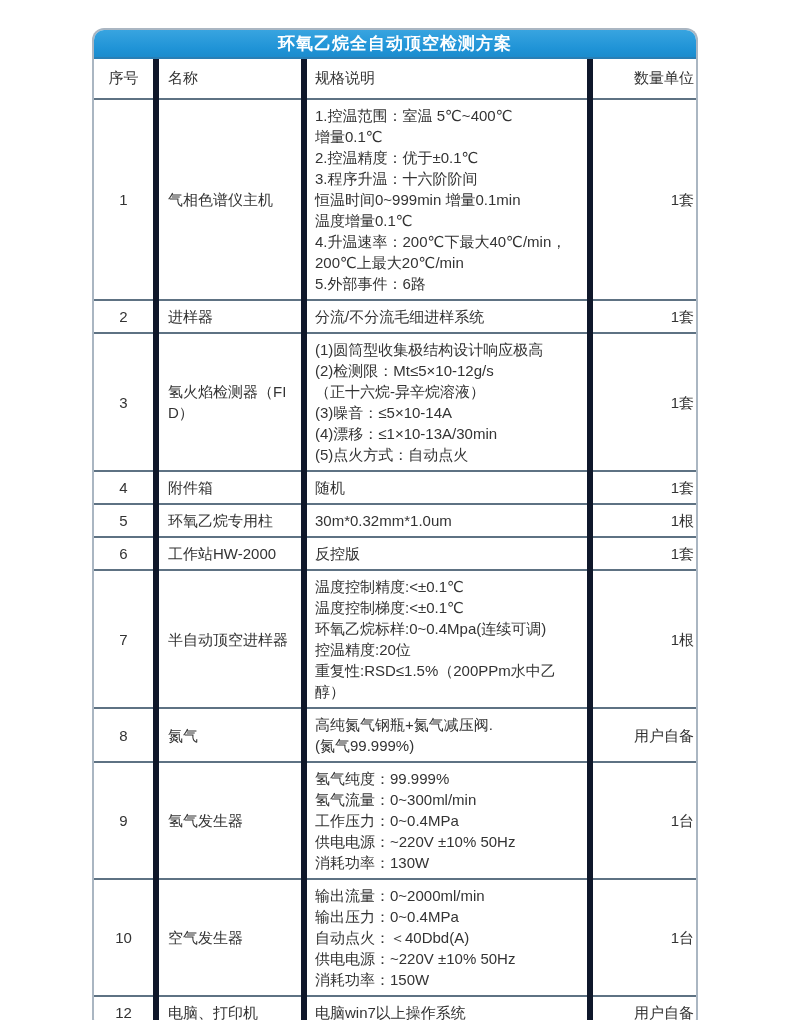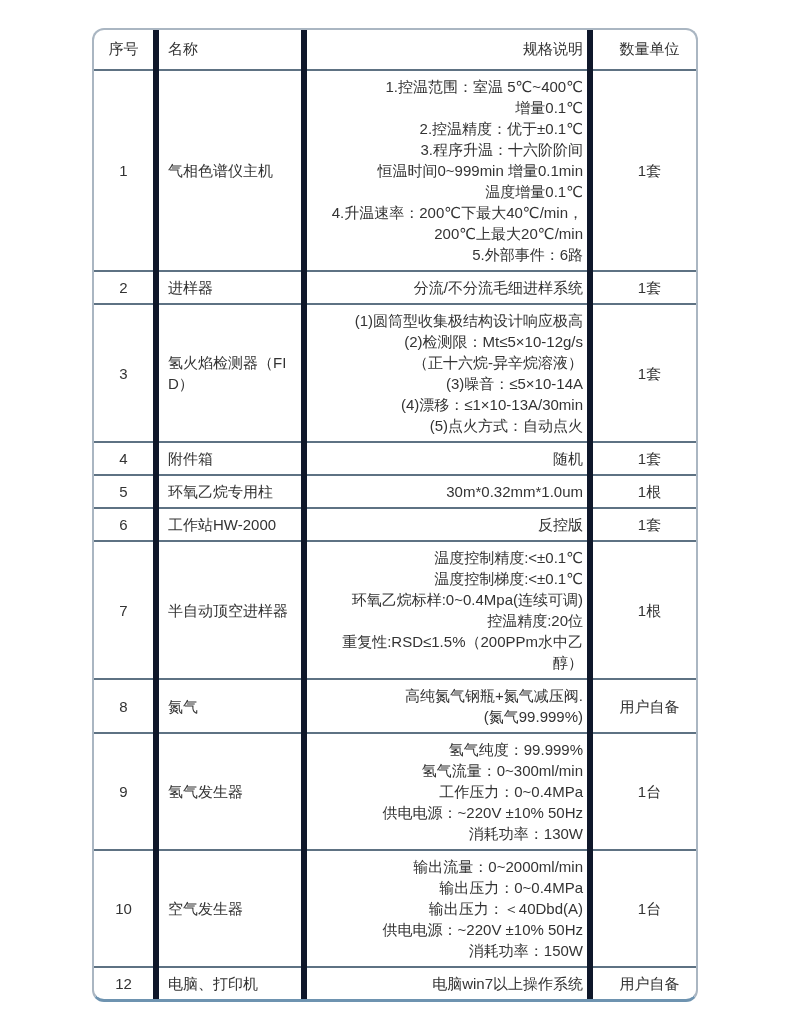--- a/index.html
+++ b/index.html
@@ -49,29 +49,30 @@
     border-top: 2px solid #5e7283;
     vertical-align: middle;
     font-weight: 400;
     color: #333333;
     word-break: break-all;
   }
   th:first-child, td:first-child { border-left: none; }
   thead th { border-top: none; height: 29px; }
   .c-no   { text-align: center; padding: 4px 2px; }
   .c-name { text-align: left; padding: 4px 4px 4px 9px; }
-  .c-spec { text-align: right; padding: 5px 4px 5px 8px; }
-  .c-qty  { text-align: center; padding: 4px 2px 4px 12px; }
+  .c-spec { text-align: left; padding: 5px 4px 5px 8px; }
+  .c-qty  { text-align: right; padding: 4px 2px 4px 12px; }
   td.c-spec div { line-height: 21px; }
   td { line-height: 21px; }
 </style>
 </head>
 <body>
 
 <div class="card">
+  <div class="title-bar">环氧乙烷全自动顶空检测方案</div>
   <table>
     <colgroup>
       <col class="w-no">
         <col class="w-name">
         <col class="w-spec">
         <col class="w-qty">
     </colgroup>
     <thead>
       <tr>
         <th class="c-no">序号</th>
@@ -183,21 +184,21 @@
           </td>
     <td class="c-qty">1台</td>
   </tr>
 
   <tr>
     <td class="c-no">10</td>
     <td class="c-name">空气发生器</td>
     <td class="c-spec">
             <div>输出流量：0~2000ml/min</div>
             <div>输出压力：0~0.4MPa</div>
-            <div>输出压力：＜40Dbd(A)</div>
+            <div>自动点火：＜40Dbd(A)</div>
             <div>供电电源：~220V ±10% 50Hz</div>
             <div>消耗功率：150W</div>
           </td>
     <td class="c-qty">1台</td>
   </tr>
 
 
   <tr>
     <td class="c-no">12</td>
     <td class="c-name">电脑、打印机</td>

